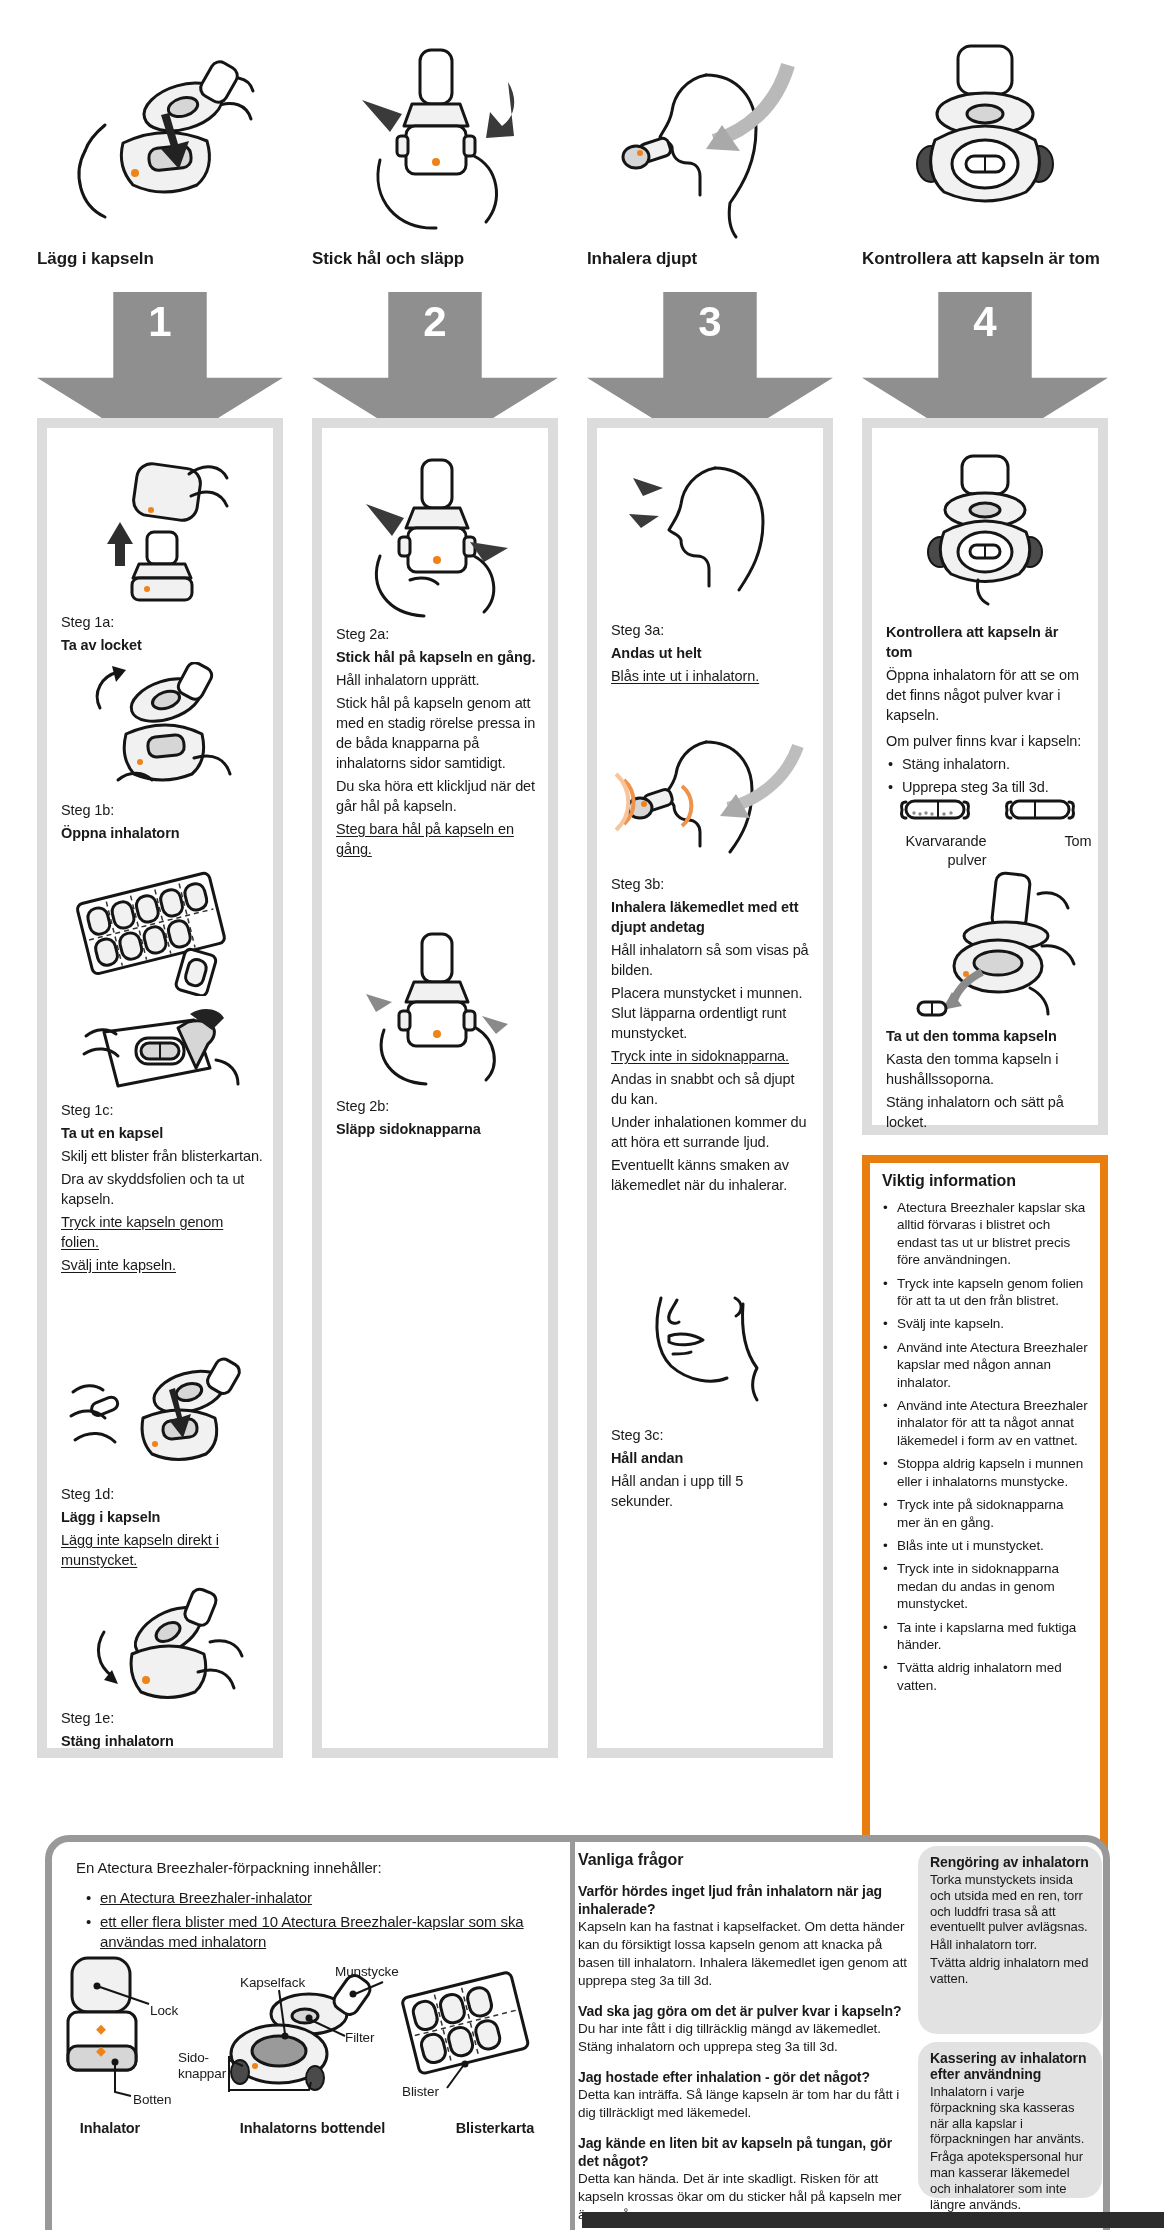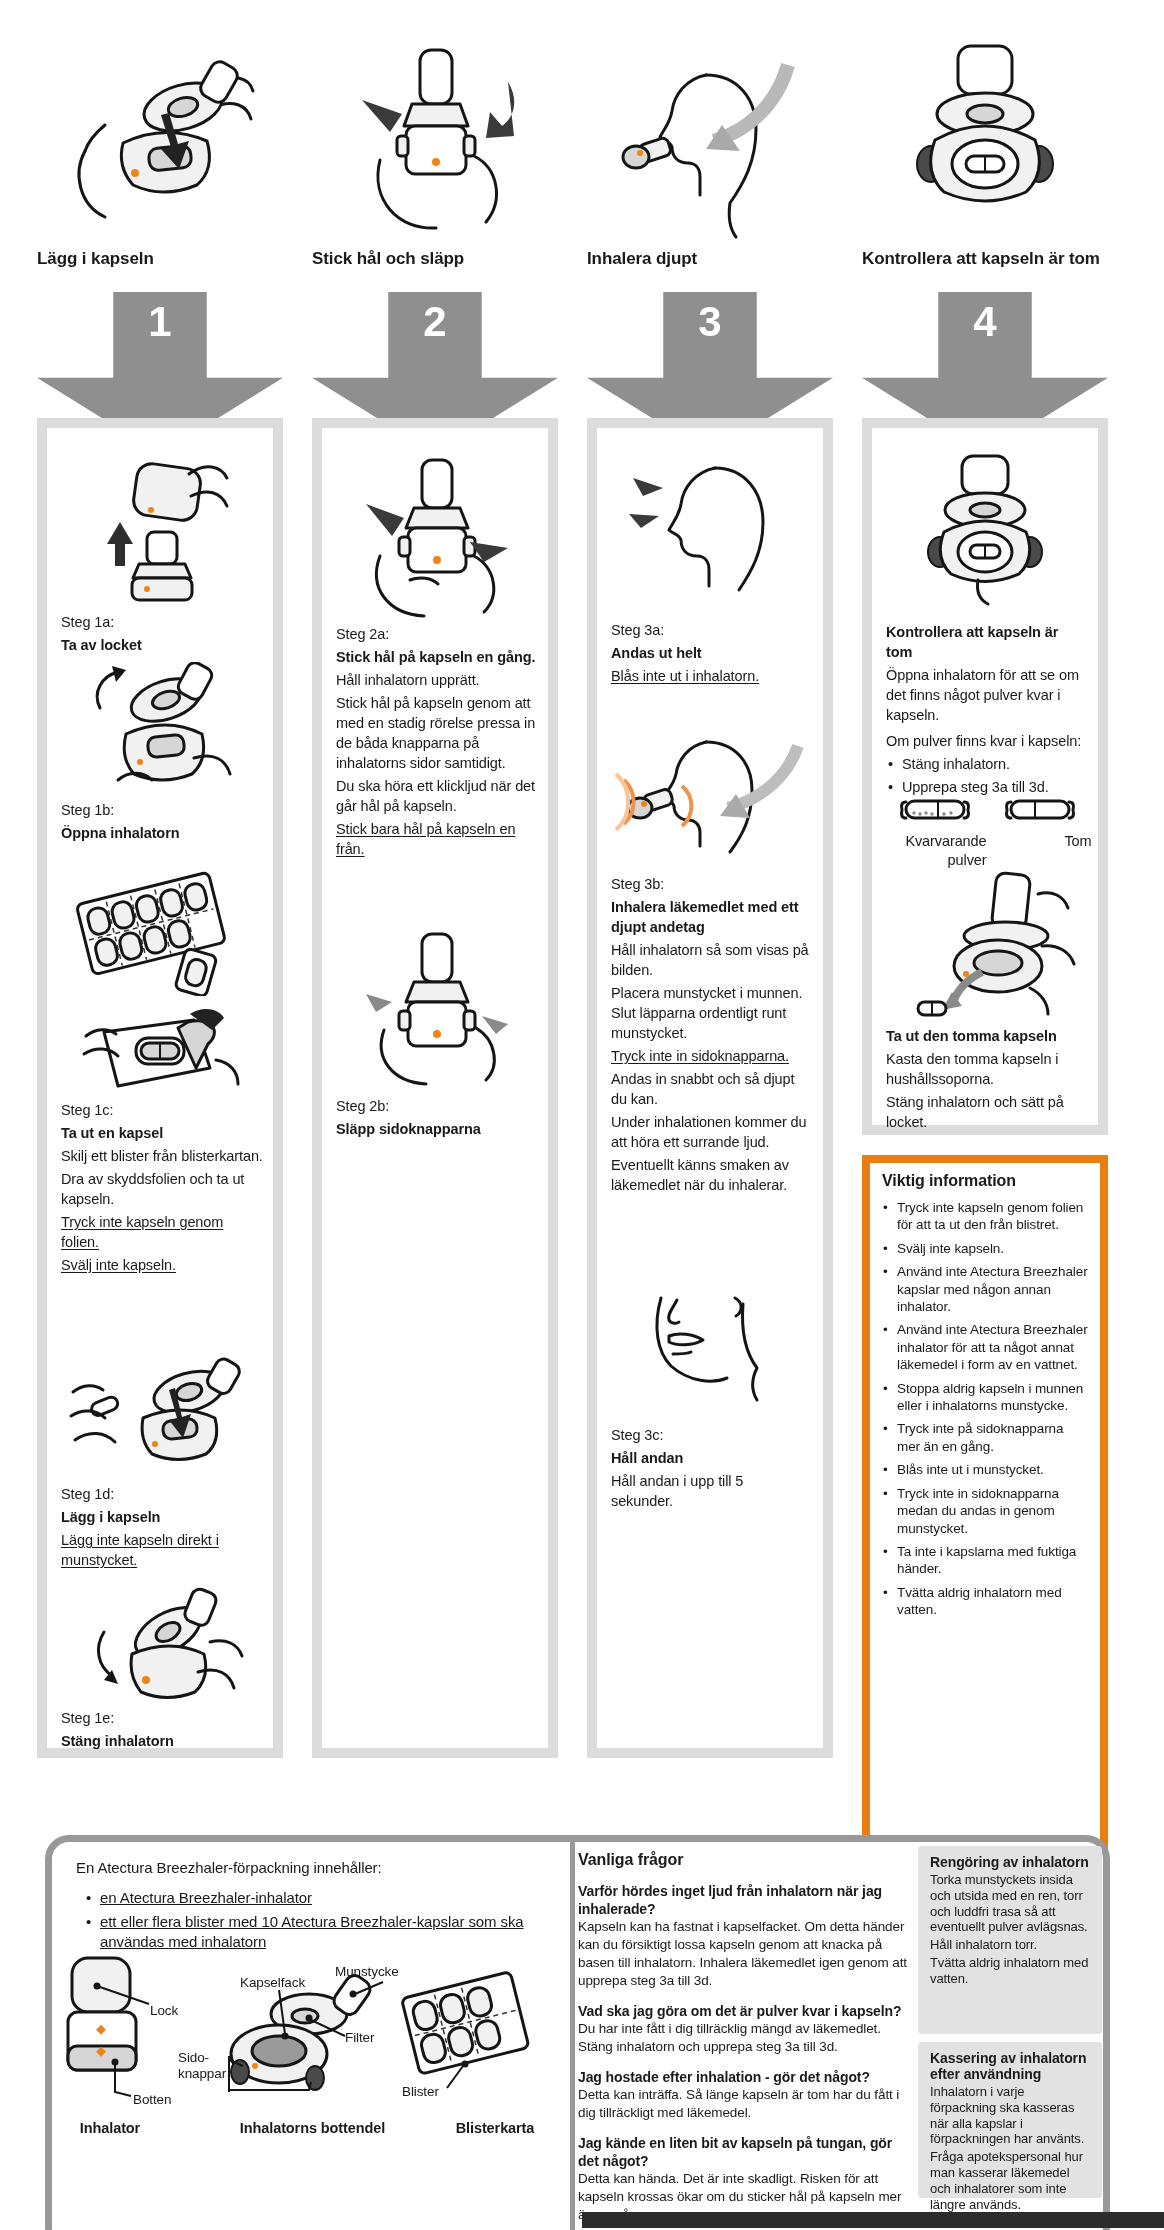--- a/index.html
+++ b/index.html
@@ -49,21 +49,21 @@
   .pk-intro{position:absolute;left:24px;top:16px;width:478px;font-size:15px;line-height:20px;}
   .pk-b{position:absolute;left:32px;width:462px;font-size:15px;line-height:20px;text-decoration:underline;}
   .pk-label{position:absolute;font-size:13.5px;line-height:16px;}
   .pk-cap{position:absolute;top:278px;font-weight:bold;font-size:14.5px;text-align:center;}
 
   .faq{position:absolute;left:526px;top:8px;width:332px;}
   .faq h3{margin:0 0 2px 0;font-size:16px;line-height:20px;}
   .faq .q{margin:12px 0 0 0;font-weight:bold;font-size:14px;line-height:18px;}
   .faq .a{margin:0;font-size:13.5px;line-height:18px;}
 
-  .sbox{position:absolute;left:866px;width:184px;background:#e2e2e2;border-radius:4px;
+  .sbox{position:absolute;left:866px;width:184px;background:#e2e2e2;border-radius:19px;
         padding:8px 12px;box-sizing:border-box;}
   .sbox h4{margin:0 0 2px 0;font-size:14px;line-height:16px;}
   .sbox p{margin:0 0 2px 0;font-size:13px;line-height:15.8px;}
 
   .darkbar{position:absolute;left:582px;top:2212px;width:582px;height:16px;background:#2c2c2c;}
 
   
   svg .s{stroke:#151515;stroke-width:3;fill:none;stroke-linecap:round;stroke-linejoin:round;}
   svg .fw{fill:#fff;}
   svg .fl{fill:#f1f1f1;}
@@ -289,21 +289,21 @@
         <path d="M134 104 C156 116 160 144 144 160" class="s"></path>
         <path d="M70 128 C80 124 92 126 98 132" class="s"></path>
       </svg>
     </div>
     <div class="tb" style="top:196px">
       <p class="lbl">Steg 2a:</p>
       <p class="ttl">Stick hål på kapseln en gång.</p>
       <p>Håll inhalatorn upprätt.</p>
       <p>Stick hål på kapseln genom att med en stadig rörelse pressa in de båda knapparna på inhalatorns sidor samtidigt.</p>
       <p>Du ska höra ett klickljud när det går hål på kapseln.</p>
-      <p class="u">Stick bara hål på kapseln en från.</p>
+      <p class="u">Steg bara hål på kapseln en gång.</p>
     </div>
 
     <div class="illus" style="top:500px">
       <svg width="190" height="160" viewBox="0 0 190 160">
         <rect x="82" y="6" width="30" height="48" rx="10" class="s fw"></rect>
         <path d="M74 54 L120 54 L128 74 L66 74 Z" class="s fl"></path>
         <rect x="68" y="74" width="58" height="44" rx="8" class="s fw"></rect>
         <rect x="59" y="83" width="11" height="19" rx="4" class="s fl"></rect>
         <rect x="124" y="83" width="11" height="19" rx="4" class="s fl"></rect>
         <circle cx="97" cy="106" r="4" class="dot"></circle>
@@ -446,20 +446,21 @@
     <div class="tb" style="top:598px">
       <p class="ttl">Ta ut den tomma kapseln</p>
       <p>Kasta den tomma kapseln i hushållssoporna.</p>
       <p>Stäng inhalatorn och sätt på locket.</p>
     </div>
   </div>
 
   <div class="orangebox">
     <h3>Viktig information</h3>
     <ul>
+      <li>Atectura Breezhaler kapslar ska alltid förvaras i blistret och endast tas ut ur blistret precis före användningen.</li>
       <li>Tryck inte kapseln genom folien för att ta ut den från blistret.</li>
       <li>Svälj inte kapseln.</li>
       <li>Använd inte Atectura Breezhaler kapslar med någon annan inhalator.</li>
       <li>Använd inte Atectura Breezhaler inhalator för att ta något annat läkemedel i form av en vattnet.</li>
       <li>Stoppa aldrig kapseln i munnen eller i inhalatorns munstycke.</li>
       <li>Tryck inte på sidoknapparna mer än en gång.</li>
       <li>Blås inte ut i munstycket.</li>
       <li>Tryck inte in sidoknapparna medan du andas in genom munstycket.</li>
       <li>Ta inte i kapslarna med fuktiga händer.</li>
       <li>Tvätta aldrig inhalatorn med vatten.</li>

